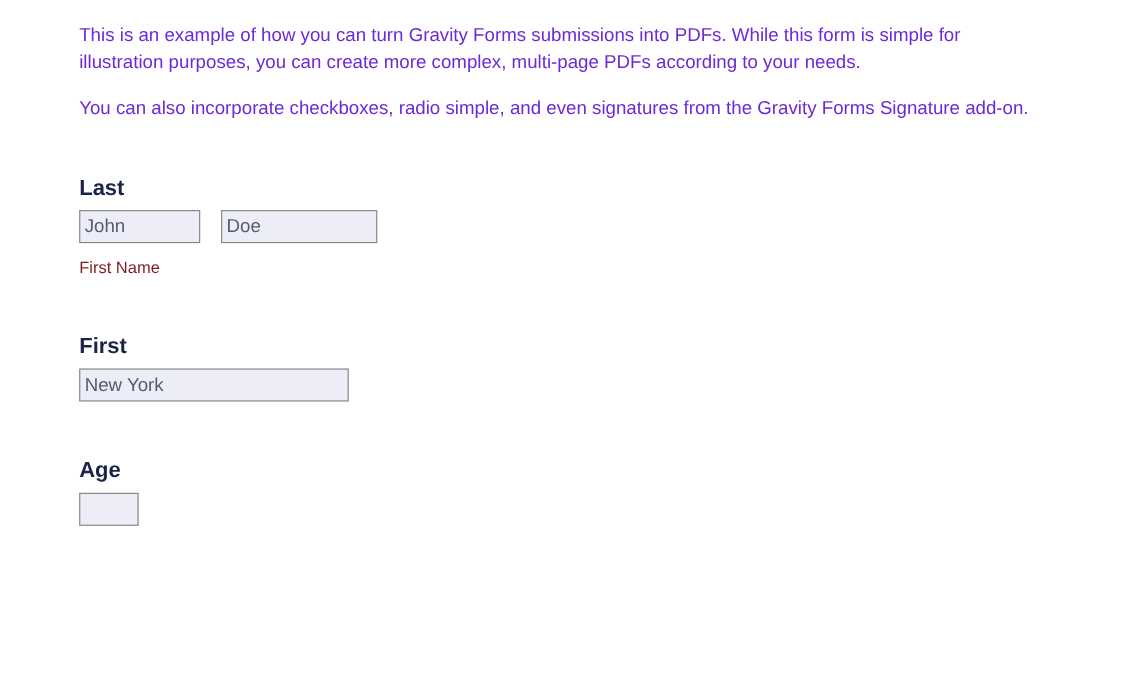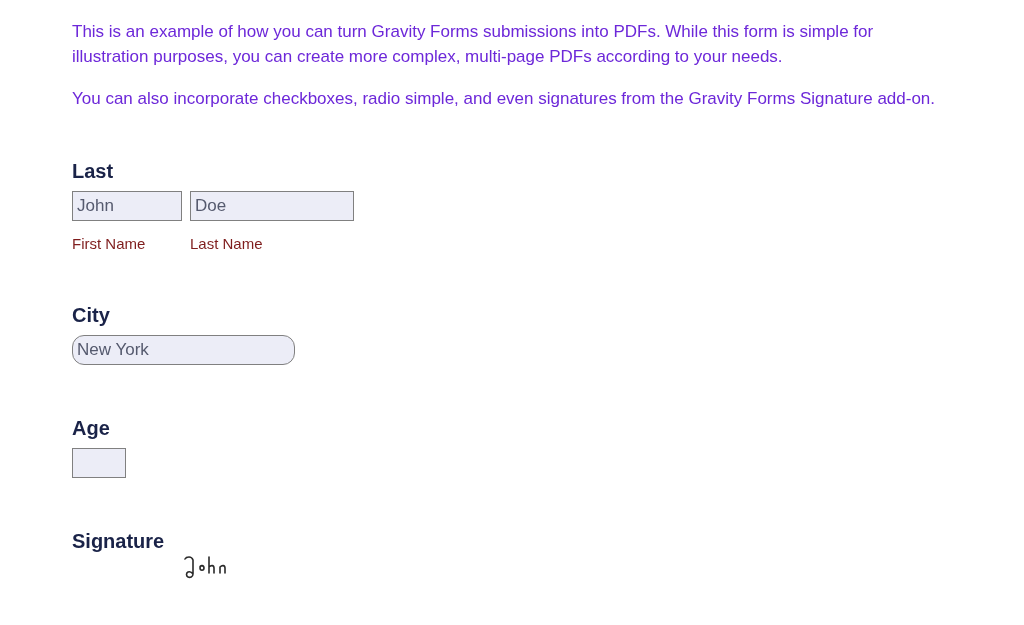--- a/index.html
+++ b/index.html
@@ -30,44 +30,43 @@
     }
     .field-label {
       font-size: 20px;
       font-weight: bold;
       color: #1a2348;
       margin-bottom: 8px;
       display: block;
     }
     .input-row {
       display: flex;
-      gap: 8px;
+      gap: 19px;
     }
     .input-col {
       display: flex;
       flex-direction: column;
     }
     .text-input {
       background: #ecedf7;
       border: 1px solid #808080;
       font-size: 17px;
       color: #555a6e;
       padding: 3px 4px;
       height: 30px;
       font-family: Arial, Helvetica, sans-serif;
     }
     .input-first {
       width: 110px;
     }
     .input-last {
-      width: 164px;
+      width: 142px;
     }
     .input-city {
-      width: 223px;
-      border-radius: 12px;
+      width: 245px;
     }
     .input-age {
       width: 50px;
       padding-left: 48px;
     }
     .sub-label {
       font-size: 15px;
       color: #7f1d1d;
       margin-top: 14px;
     }
@@ -103,40 +102,28 @@
 
   <div class="field-group">
     <label class="field-label">Last</label>
     <div class="input-row">
       <div class="input-col">
         <input type="text" class="text-input input-first" value="John" style="">
         <span class="sub-label">First Name</span>
       </div>
       <div class="input-col">
         <input type="text" class="text-input input-last" value="Doe" style="">
-        <span class="sub-label">Last Name</span>
       </div>
     </div>
   </div>
 
   <div class="field-group">
-    <label class="field-label">City</label>
+    <label class="field-label">First</label>
     <input type="text" class="text-input input-city" value="New York" style="">
   </div>
 
   <div class="field-group">
     <label class="field-label">Age</label>
     <input type="text" class="text-input input-age" value="29" style="">
   </div>
 
-  <div class="signature-section">
-    <label class="signature-label">Signature</label>
-    <div class="signature-graphic">
-      <svg class="signature-svg" width="60" height="26" viewBox="0 0 60 26">
-        <path d="M 3 4 C 3 4 4 2 7 2 C 10 2 11 5 11 5 L 11 19 C 11 22 8 23 6 22 C 4 21 4 18 6 17 C 9 16 11 19 11 19"></path>
-        <path d="M 18 12 C 18 10 22 10 22 13 C 22 16 18 16 18 13 C 18 10 22 10 22 13"></path>
-        <path d="M 27 2 L 27 18 M 27 12 C 29 10 32 10 32 13 L 32 18"></path>
-        <path d="M 38 12 C 40 10 43 10 43 13 L 43 18 M 38 12 L 38 18"></path>
-      </svg>
-    </div>
-  </div>
 
 </div>
 
 </body></html>

